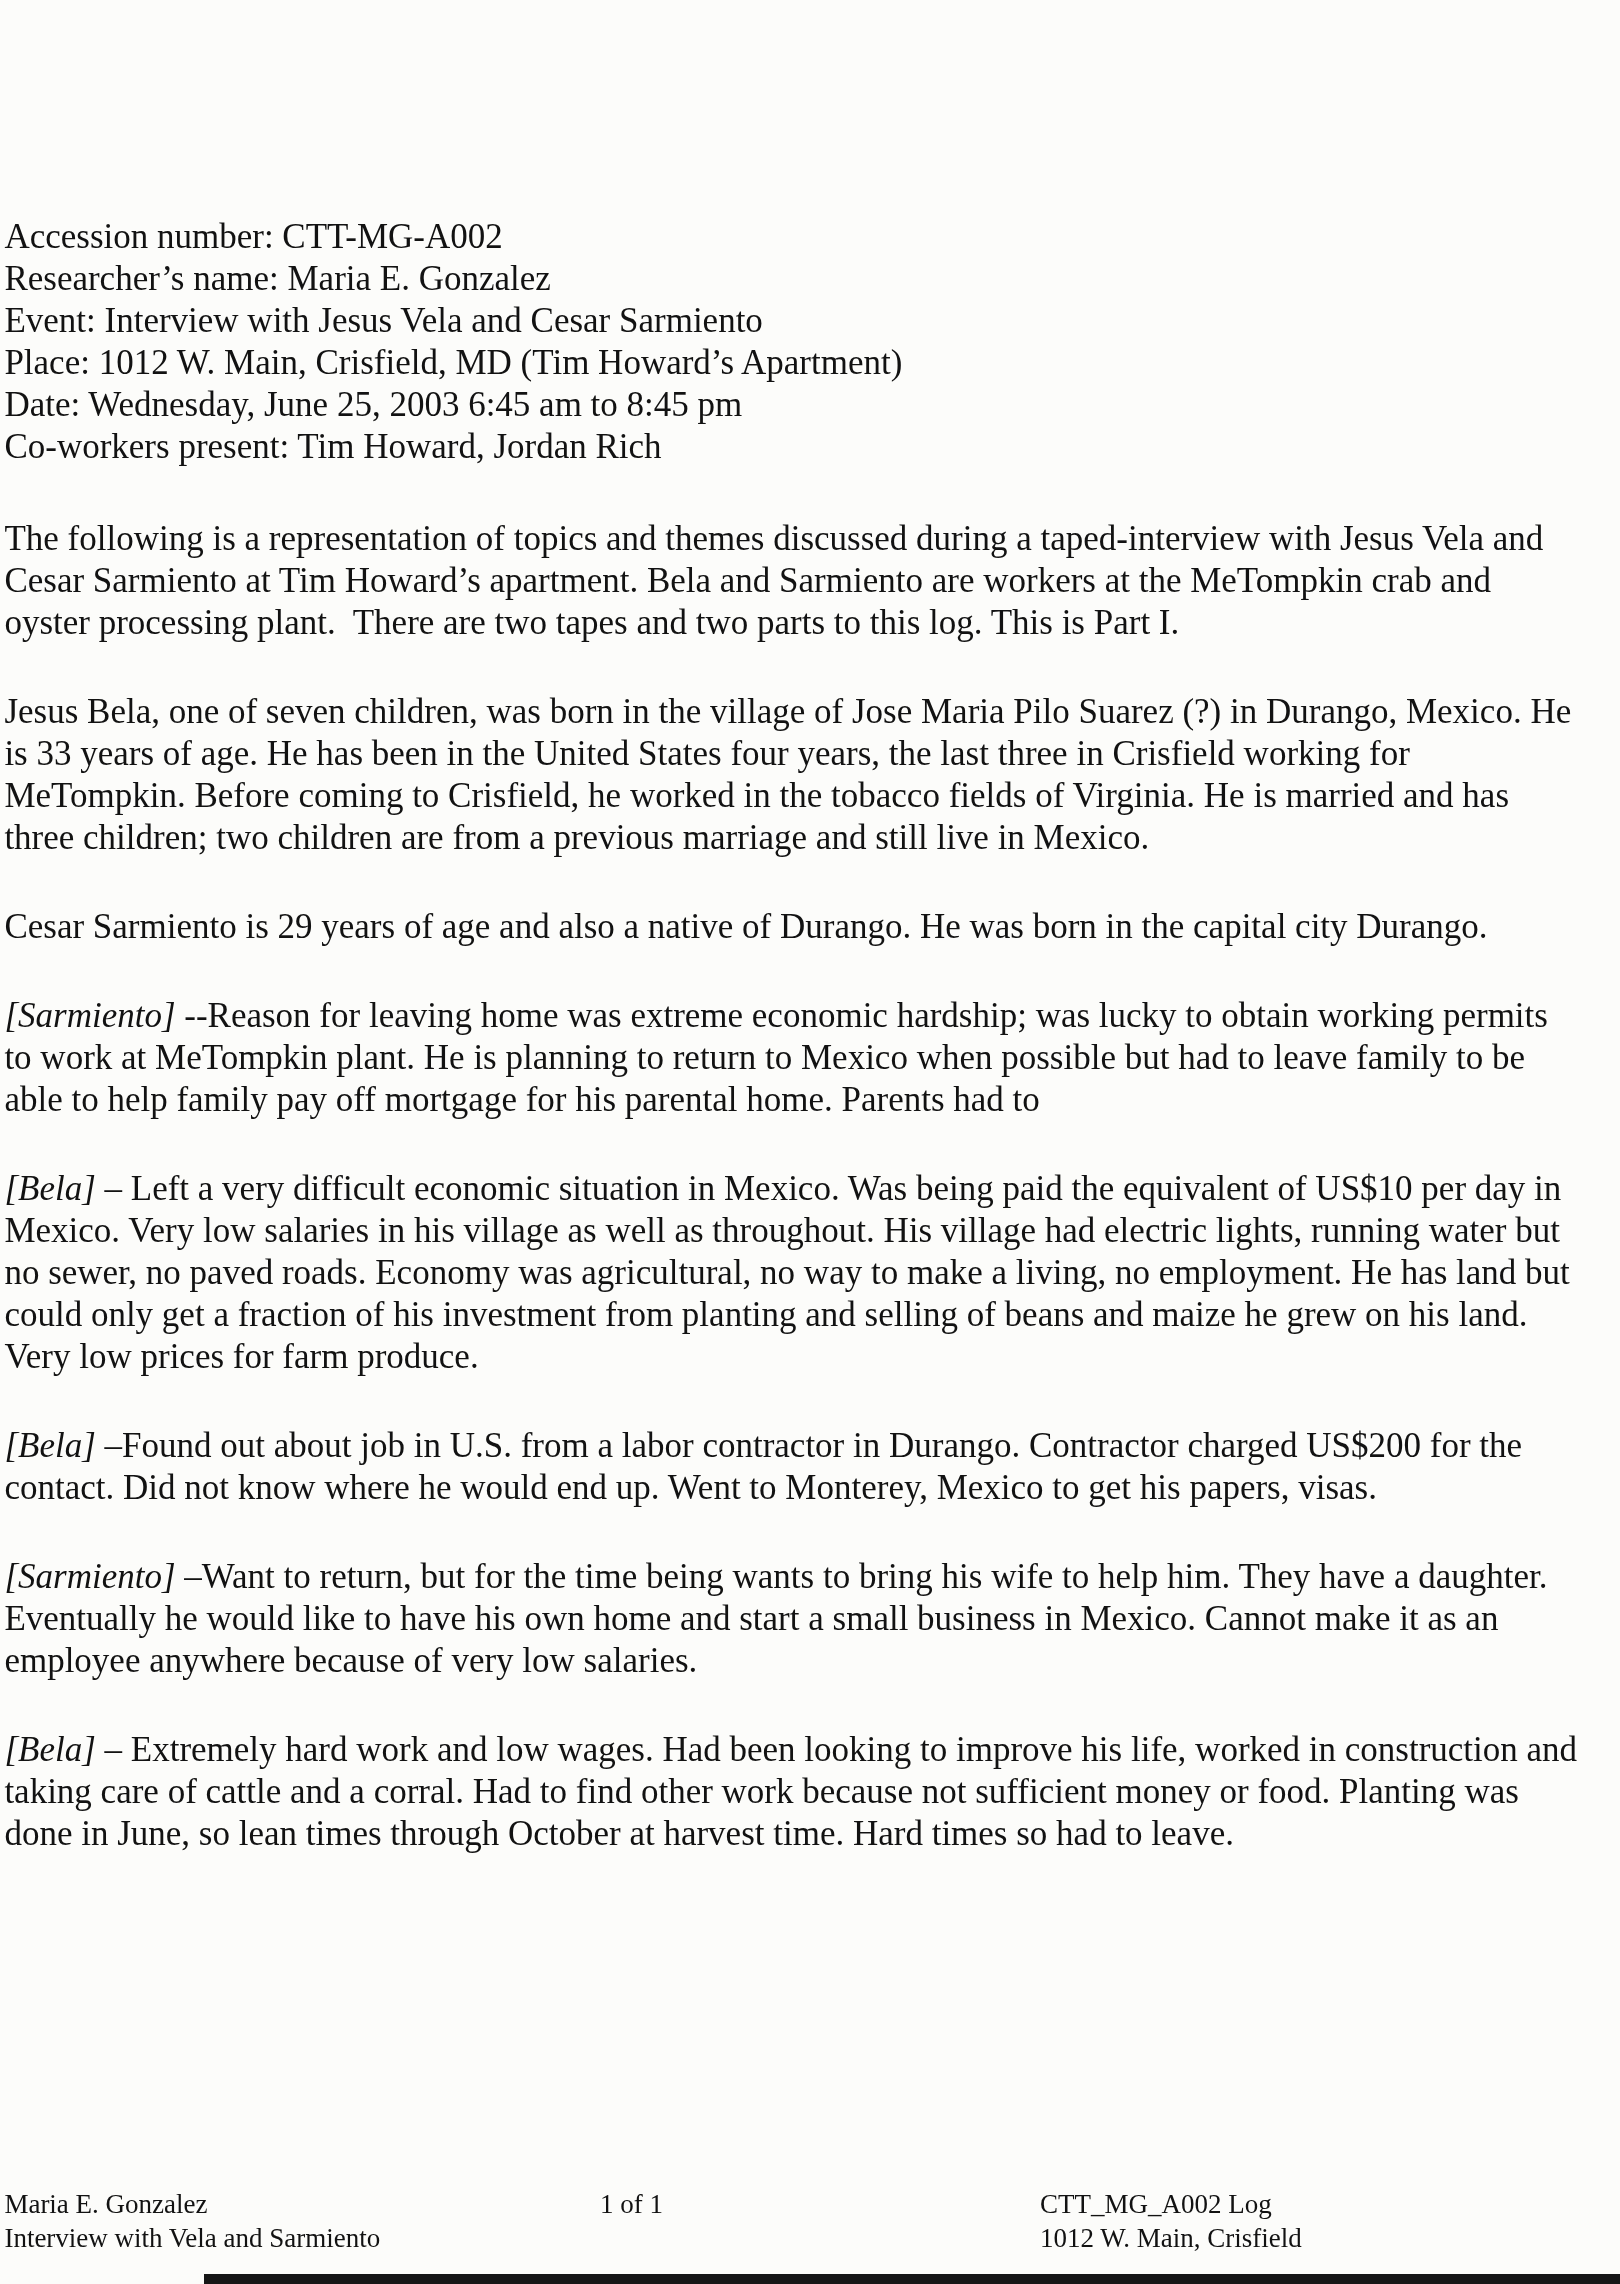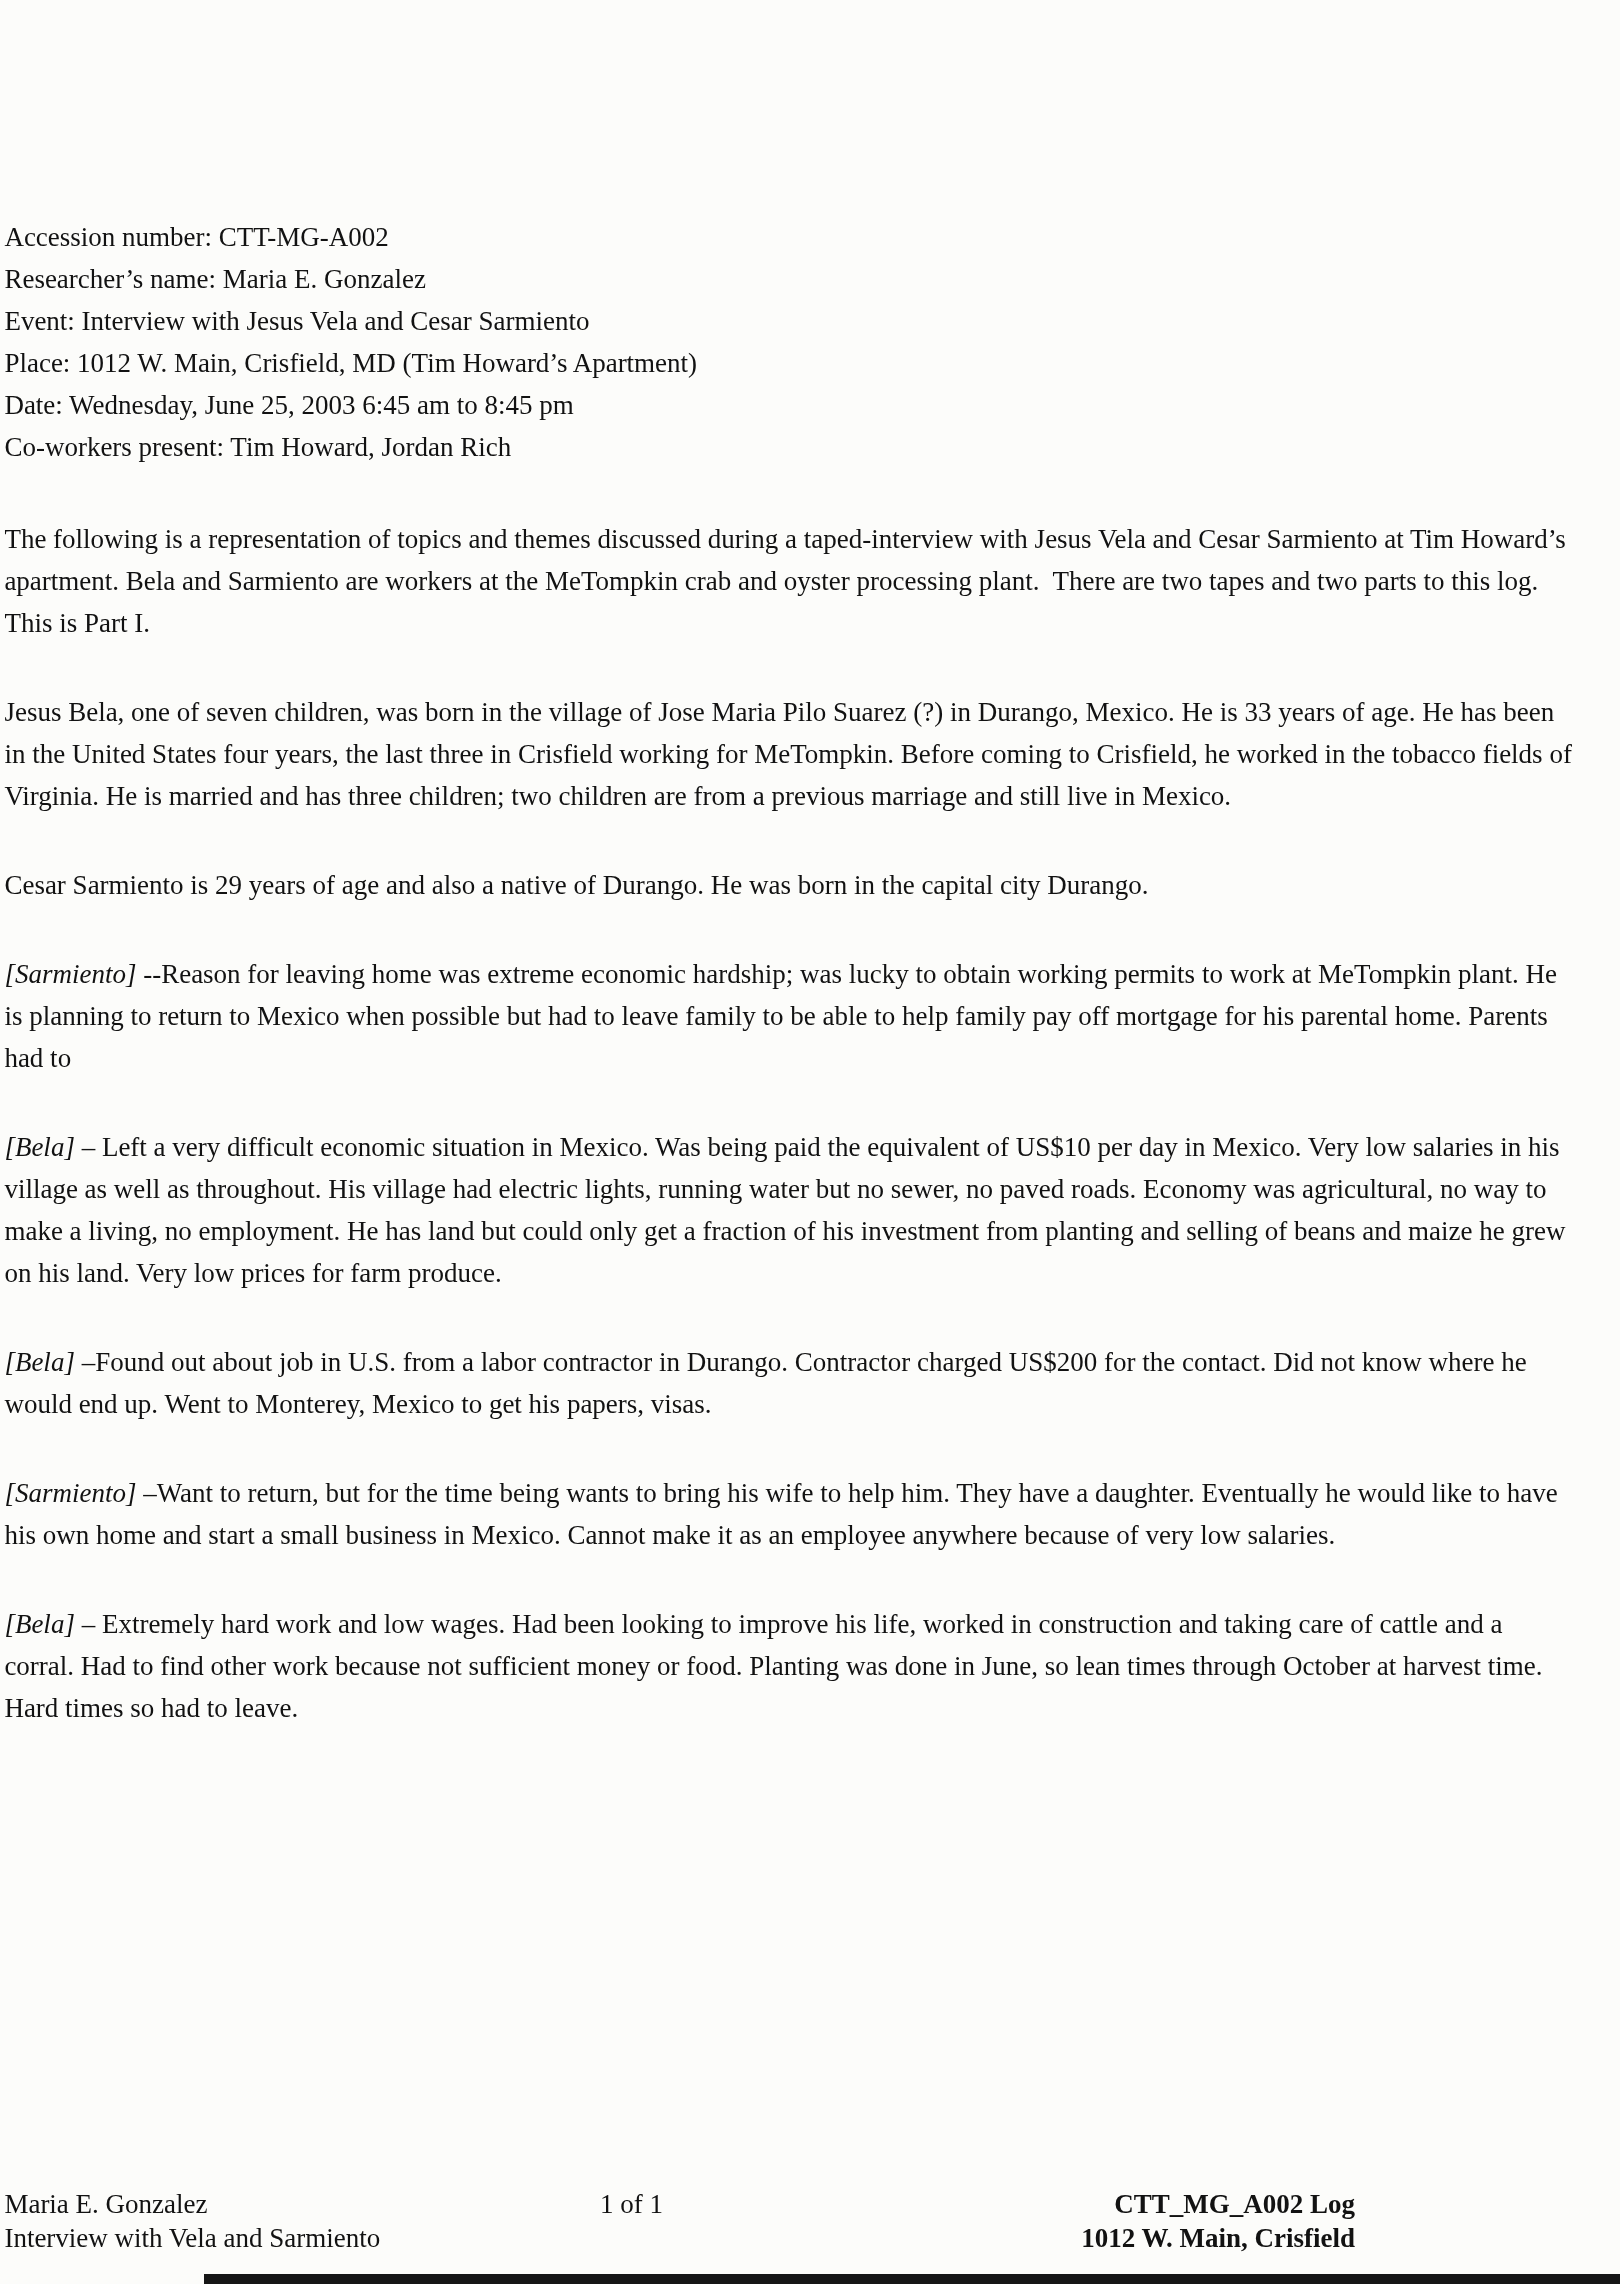--- a/index.html
+++ b/index.html
@@ -15,21 +15,21 @@
     color: #121212;
     font-family: "Liberation Serif", "DejaVu Serif", serif;
   }
   .page-body {
     position: absolute;
     top: 216px;
     left: 4.4px;
     width: 1594px;
     padding-right: 20.5px;
     box-sizing: border-box;
-    font-size: 27px;
+    font-size: 35px;
     line-height: 42px;
   }
   .header-block {
     margin: 0 0 50px 0;
   }
   .header-line {
     white-space: pre-wrap;
   }
   p.paragraph {
     margin: 12px 0 47px 0;
@@ -56,22 +56,22 @@
     position: absolute;
     left: 600px;
     top: 0;
     width: 124px;
   }
   .footer-right {
     position: absolute;
     left: 1040px;
     top: 0;
     width: 315px;
-    text-align: right;
-    font-weight: bold;
+    text-align: left;
+    font-weight: normal;
   }
   .scan-bar {
     position: absolute;
     left: 204px;
     right: 0;
     bottom: 0;
     height: 10.2px;
     background: #161616;
   }
 </style>

